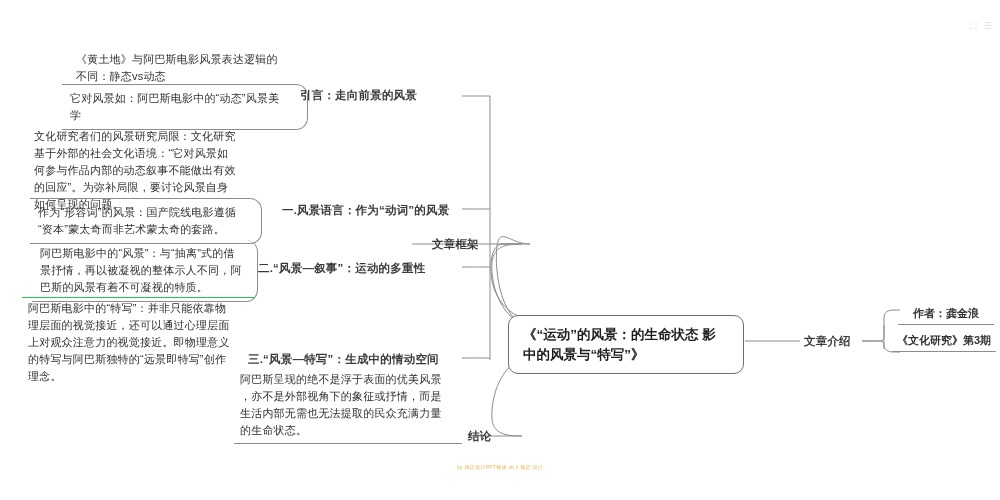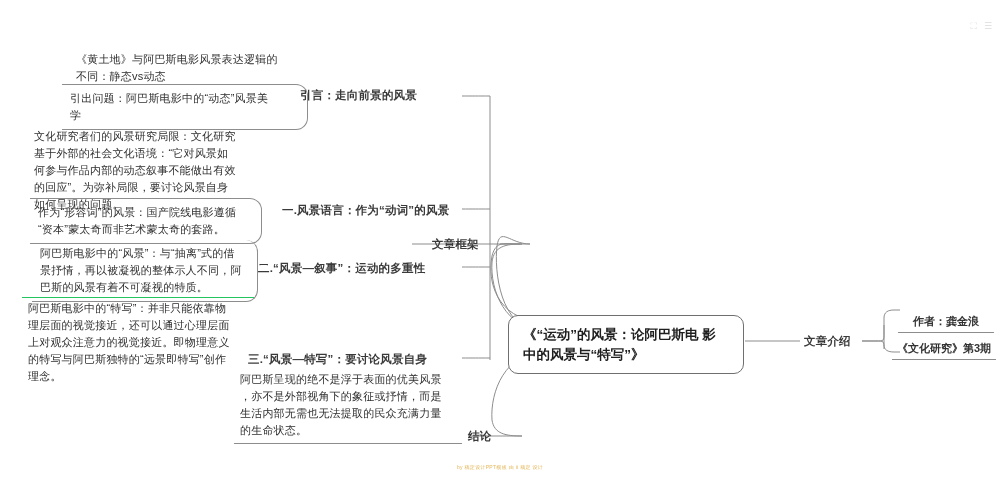--- a/index.html
+++ b/index.html
@@ -32,21 +32,21 @@
   .branch-label{
     font-size:11.5px;font-weight:bold;color:#3a3a3a;white-space:nowrap;
     letter-spacing:0.2px;
   }
   .center-node{
     border:1px solid #6f6f6f;border-radius:10px;
     padding:9px 14px;font-size:13.5px;font-weight:bold;line-height:1.45;
     color:#1f1f1f;text-align:left;background:#fff;
   }
   .meta-line{font-size:11px;font-weight:bold;color:#333;white-space:nowrap;}
-  .meta-rule{border-bottom:1px solid #8d8d8d;margin-top:8px;}
+  .meta-rule{border-bottom:1px solid #8d8d8d;}
   .corner-icons{
     position:absolute;right:8px;top:22px;display:flex;gap:7px;align-items:center;
     opacity:.30;
   }
   .corner-icons span{font-size:9px;color:#8a8a8a;line-height:1;}
   .watermark{
     position:absolute;left:50%;transform:translateX(-50%);top:464px;
     font-size:5px;color:#e0a93a;letter-spacing:.3px;white-space:nowrap;opacity:.85;
   }
 </style>
@@ -87,21 +87,21 @@
       <path d="M884 345 C 884 350, 888 352, 894 352 L 900 352"></path>
     </g>
   </svg>
 
   <div class="node" style="left:70px;top:49px;width:232px;">
     <div class="txt plainbox">《黄土地》与阿巴斯电影风景表达逻辑的
 不同：静态vs动态</div>
   </div>
 
   <div class="node" style="left:62px;top:84px;width:246px;">
-    <div class="txt leafbox">引出问题：阿巴斯电影中的“动态”风景美
+    <div class="txt leafbox">它对风景如：阿巴斯电影中的“动态”风景美
 学</div>
   </div>
 
   <div class="node branch-label" style="left:300px;top:88px;">引言：走向前景的风景</div>
 
   <div class="node" style="left:30px;top:198px;width:232px;">
     <div class="txt leafbox">作为“形容词”的风景：国产院线电影遵循
 “资本”蒙太奇而非艺术蒙太奇的套路。</div>
   </div>
 
@@ -124,35 +124,35 @@
   </div>
 
   <div class="node" style="left:22px;top:297px;width:232px;">
     <div class="txt plainbox ruleTop" style="border-top:1px solid #22c55e;">阿巴斯电影中的“特写”：并非只能依靠物
 理层面的视觉接近，还可以通过心理层面
 上对观众注意力的视觉接近。即物理意义
 的特写与阿巴斯独特的“远景即特写”创作
 理念。</div>
   </div>
 
-  <div class="node branch-label" style="left:248px;top:352px;">三.“风景—特写”：要讨论风景自身</div>
+  <div class="node branch-label" style="left:248px;top:352px;">三.“风景—特写”：生成中的情动空间</div>
 
   <div class="node branch-label" style="left:432px;top:237px;">文章框架</div>
 
   <div class="node" style="left:234px;top:369px;width:228px;">
     <div class="txt plainbox ruleBottom">阿巴斯呈现的绝不是浮于表面的优美风景
 ，亦不是外部视角下的象征或抒情，而是
 生活内部无需也无法提取的民众充满力量
 的生命状态。</div>
   </div>
 
   <div class="node branch-label" style="left:468px;top:429px;">结论</div>
 
   <div class="node center-node" style="left:508px;top:315px;width:236px;">
-    <span>《“运动”的风景：论阿巴斯电
+    <span>《“运动”的风景：的生命状态
 影中的风景与“特写”》</span>
   </div>
 
   <div class="node branch-label" style="left:804px;top:334px;">文章介绍</div>
 
   <div class="node" style="left:898px;top:306px;width:96px;">
     <div class="meta-line meta-rule" style="padding:0 2px 3px 2px;text-align:center;">作者：龚金浪</div>
   </div>
 
   <div class="node" style="left:892px;top:330px;width:104px;">

